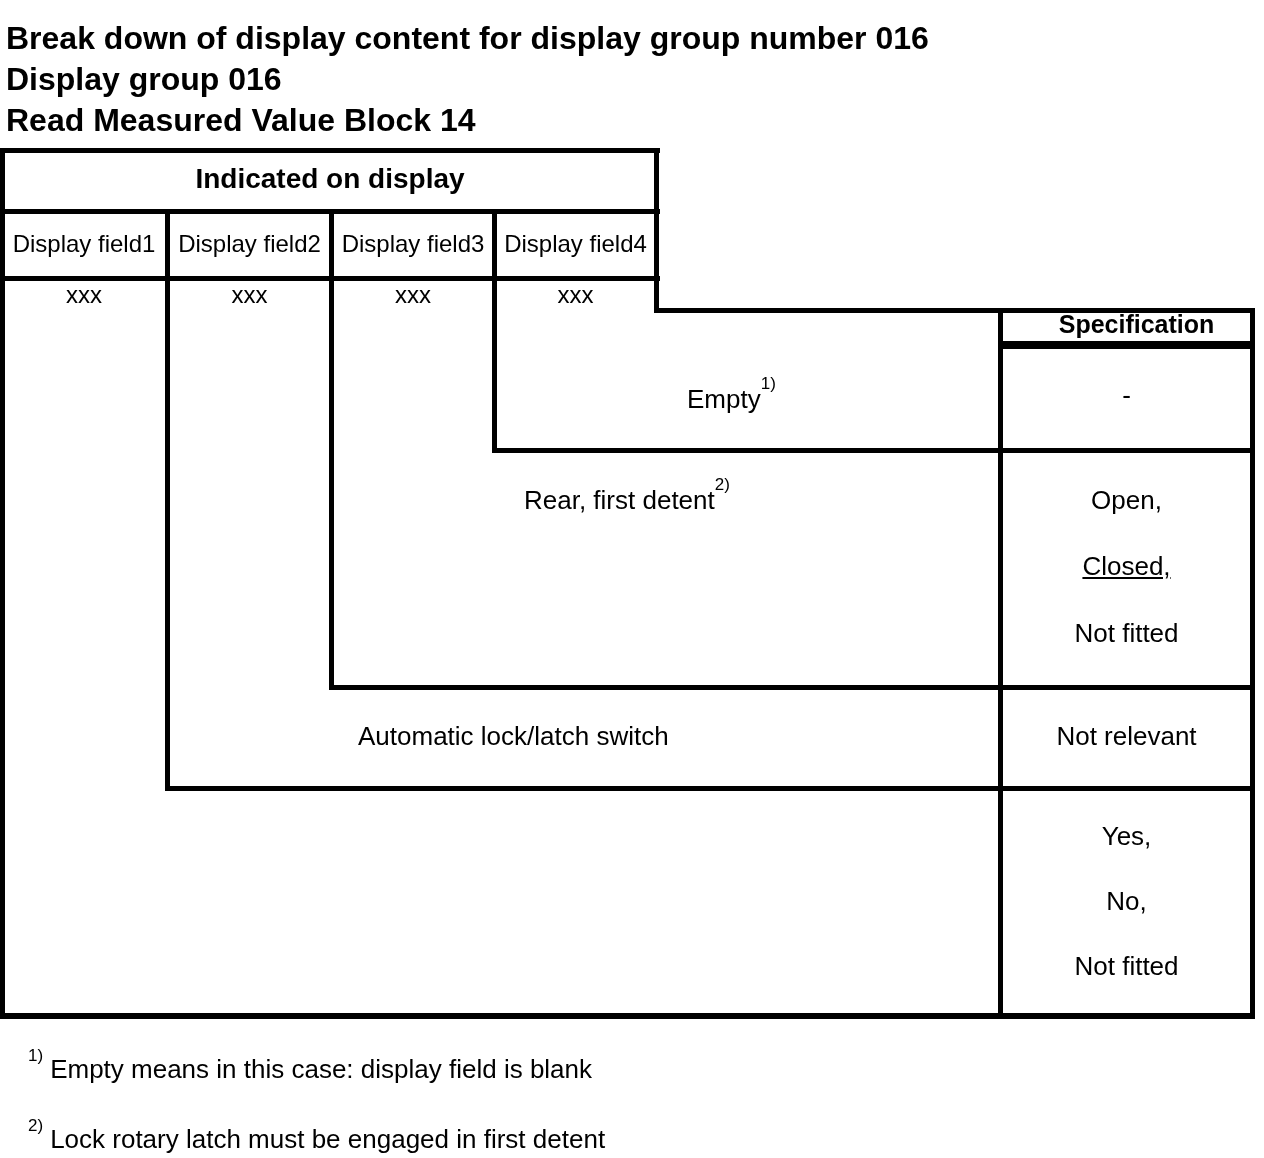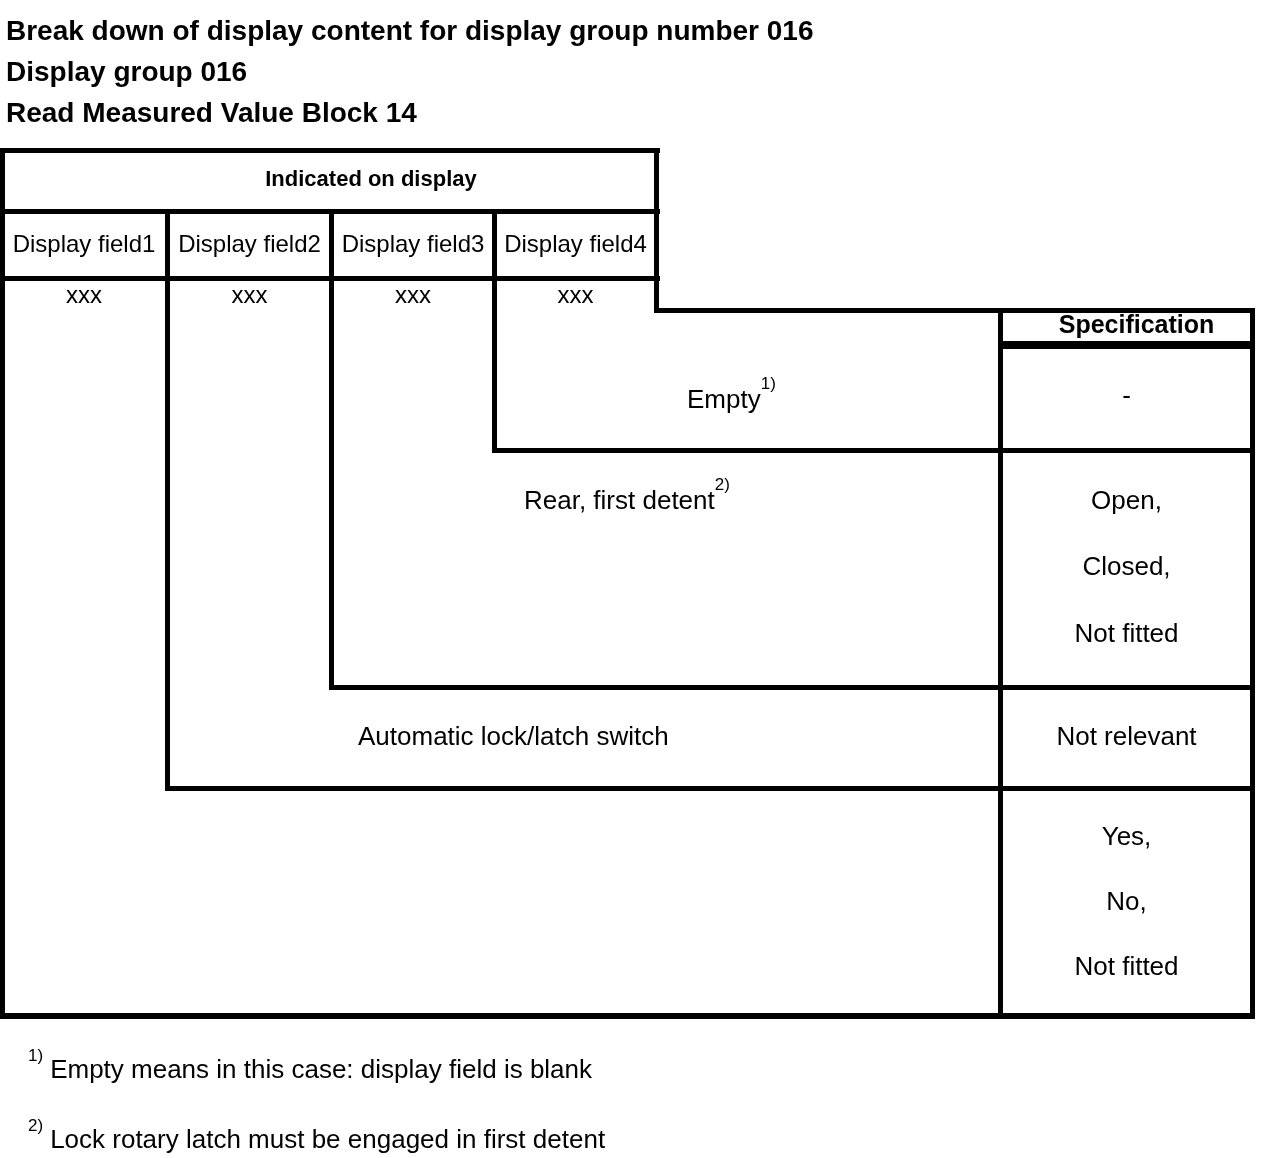--- a/index.html
+++ b/index.html
@@ -7,28 +7,28 @@
     position:relative;
     width:1264px;height:1158px;
     background:#ffffff;
     color:#000000;
     font-family:"Liberation Sans", sans-serif;
     overflow:hidden;
   }
   .hline{position:absolute;height:5px;background:#000;}
   .vline{position:absolute;width:5px;background:#000;}
   .title-block{
-    position:absolute;left:6px;top:10px;
-    font-size:28px;font-weight:bold;line-height:41px;
+    position:absolute;left:6px;top:18px;
+    font-size:32px;font-weight:bold;line-height:41px;
     letter-spacing:0px;white-space:nowrap;
   }
   .main-header{
     position:absolute;left:0;top:148px;width:660px;height:61px;
     display:flex;align-items:center;justify-content:center;
-    font-size:22px;font-weight:bold;margin-left:41px;
+    font-size:28px;font-weight:bold;
   }
   .col-header{
     position:absolute;top:212px;height:62px;
     display:flex;flex-direction:row;align-items:center;justify-content:center;
     font-size:24px;line-height:31px;text-align:center;
   }
   .col-value{
     position:absolute;top:281px;height:28px;
     display:flex;align-items:center;justify-content:center;
     font-size:24px;
@@ -118,21 +118,21 @@
   <div class="row-label" style="left:524px;top:485px;">
     <span>Rear, first detent</span><sup class="fn">2)</sup>
   </div>
   <div class="row-label" style="left:358px;top:721px;">
     <span>Automatic lock/latch switch</span><sup class="fn"></sup>
   </div>
 
   <div class="spec-line" style="top:380px;">-</div>
 
   <div class="spec-line" style="top:485px;">Open,</div>
-  <div class="spec-line" style="top:551px;">Closed,</div>
+  <div class="spec-line" style="top:551px;text-decoration:underline;">Closed,</div>
   <div class="spec-line" style="top:618px;">Not fitted</div>
 
   <div class="spec-line" style="top:721px;">Not relevant</div>
 
   <div class="spec-line" style="top:821px;">Yes,</div>
   <div class="spec-line" style="top:886px;">No,</div>
   <div class="spec-line" style="top:951px;">Not fitted</div>
 
   <div class="footnote" style="top:1052px;">
     <sup class="fn">1)</sup><span>Empty means in this case: display field is blank</span>

